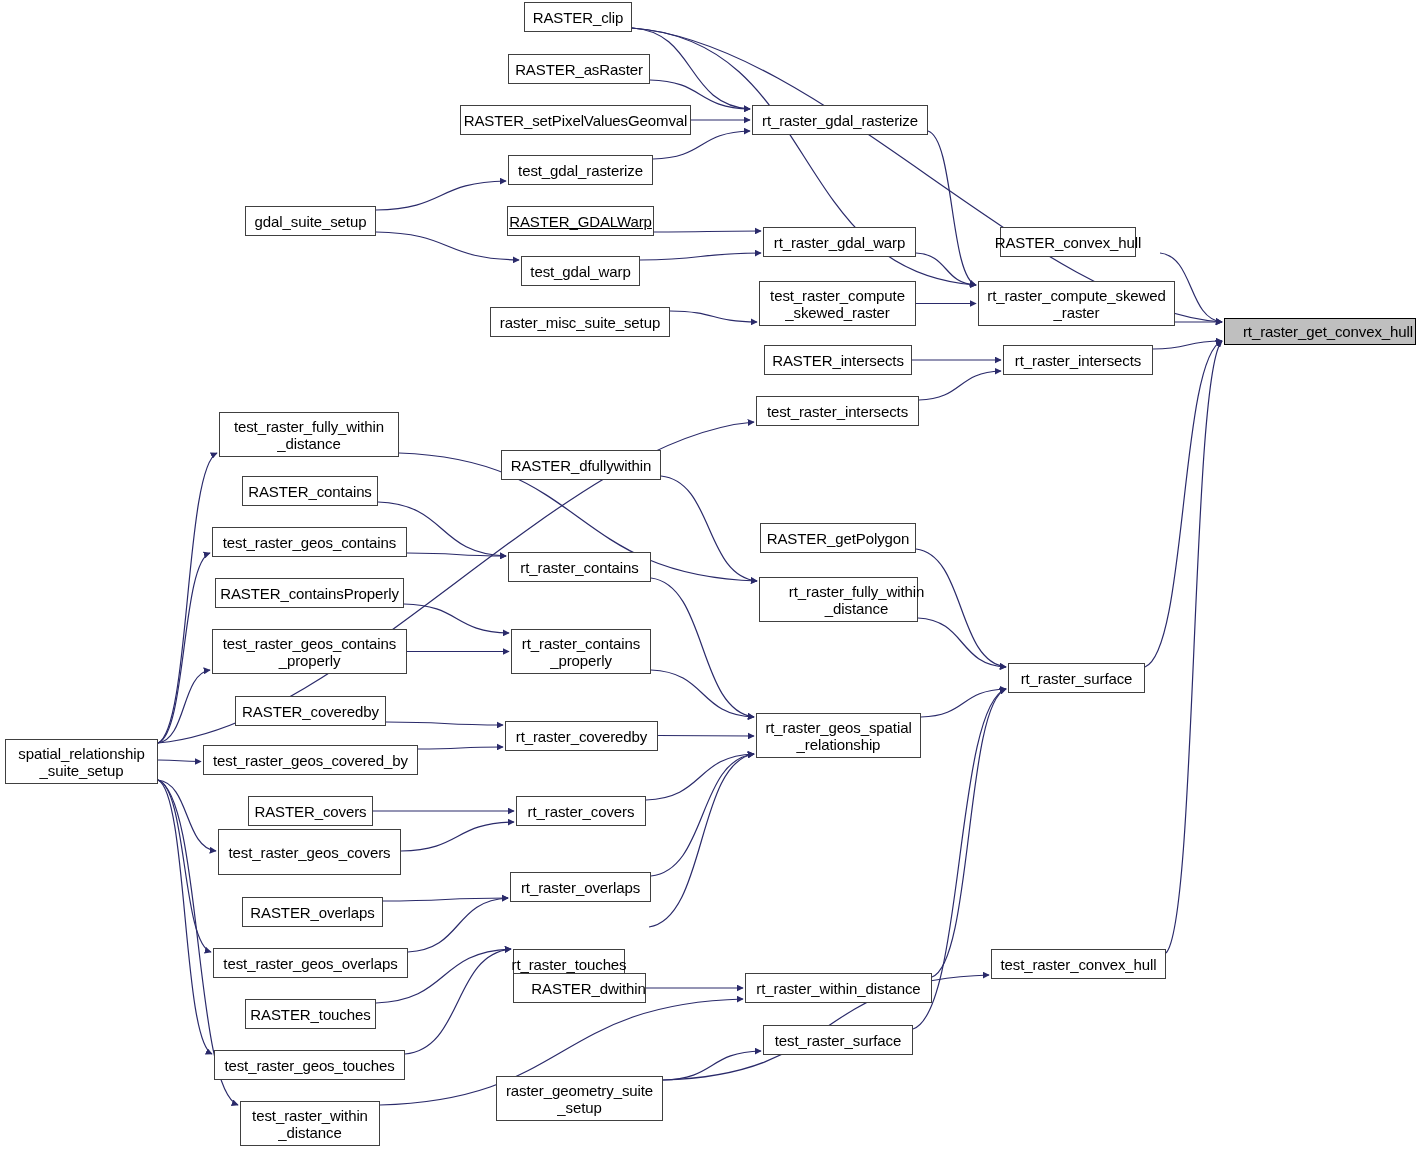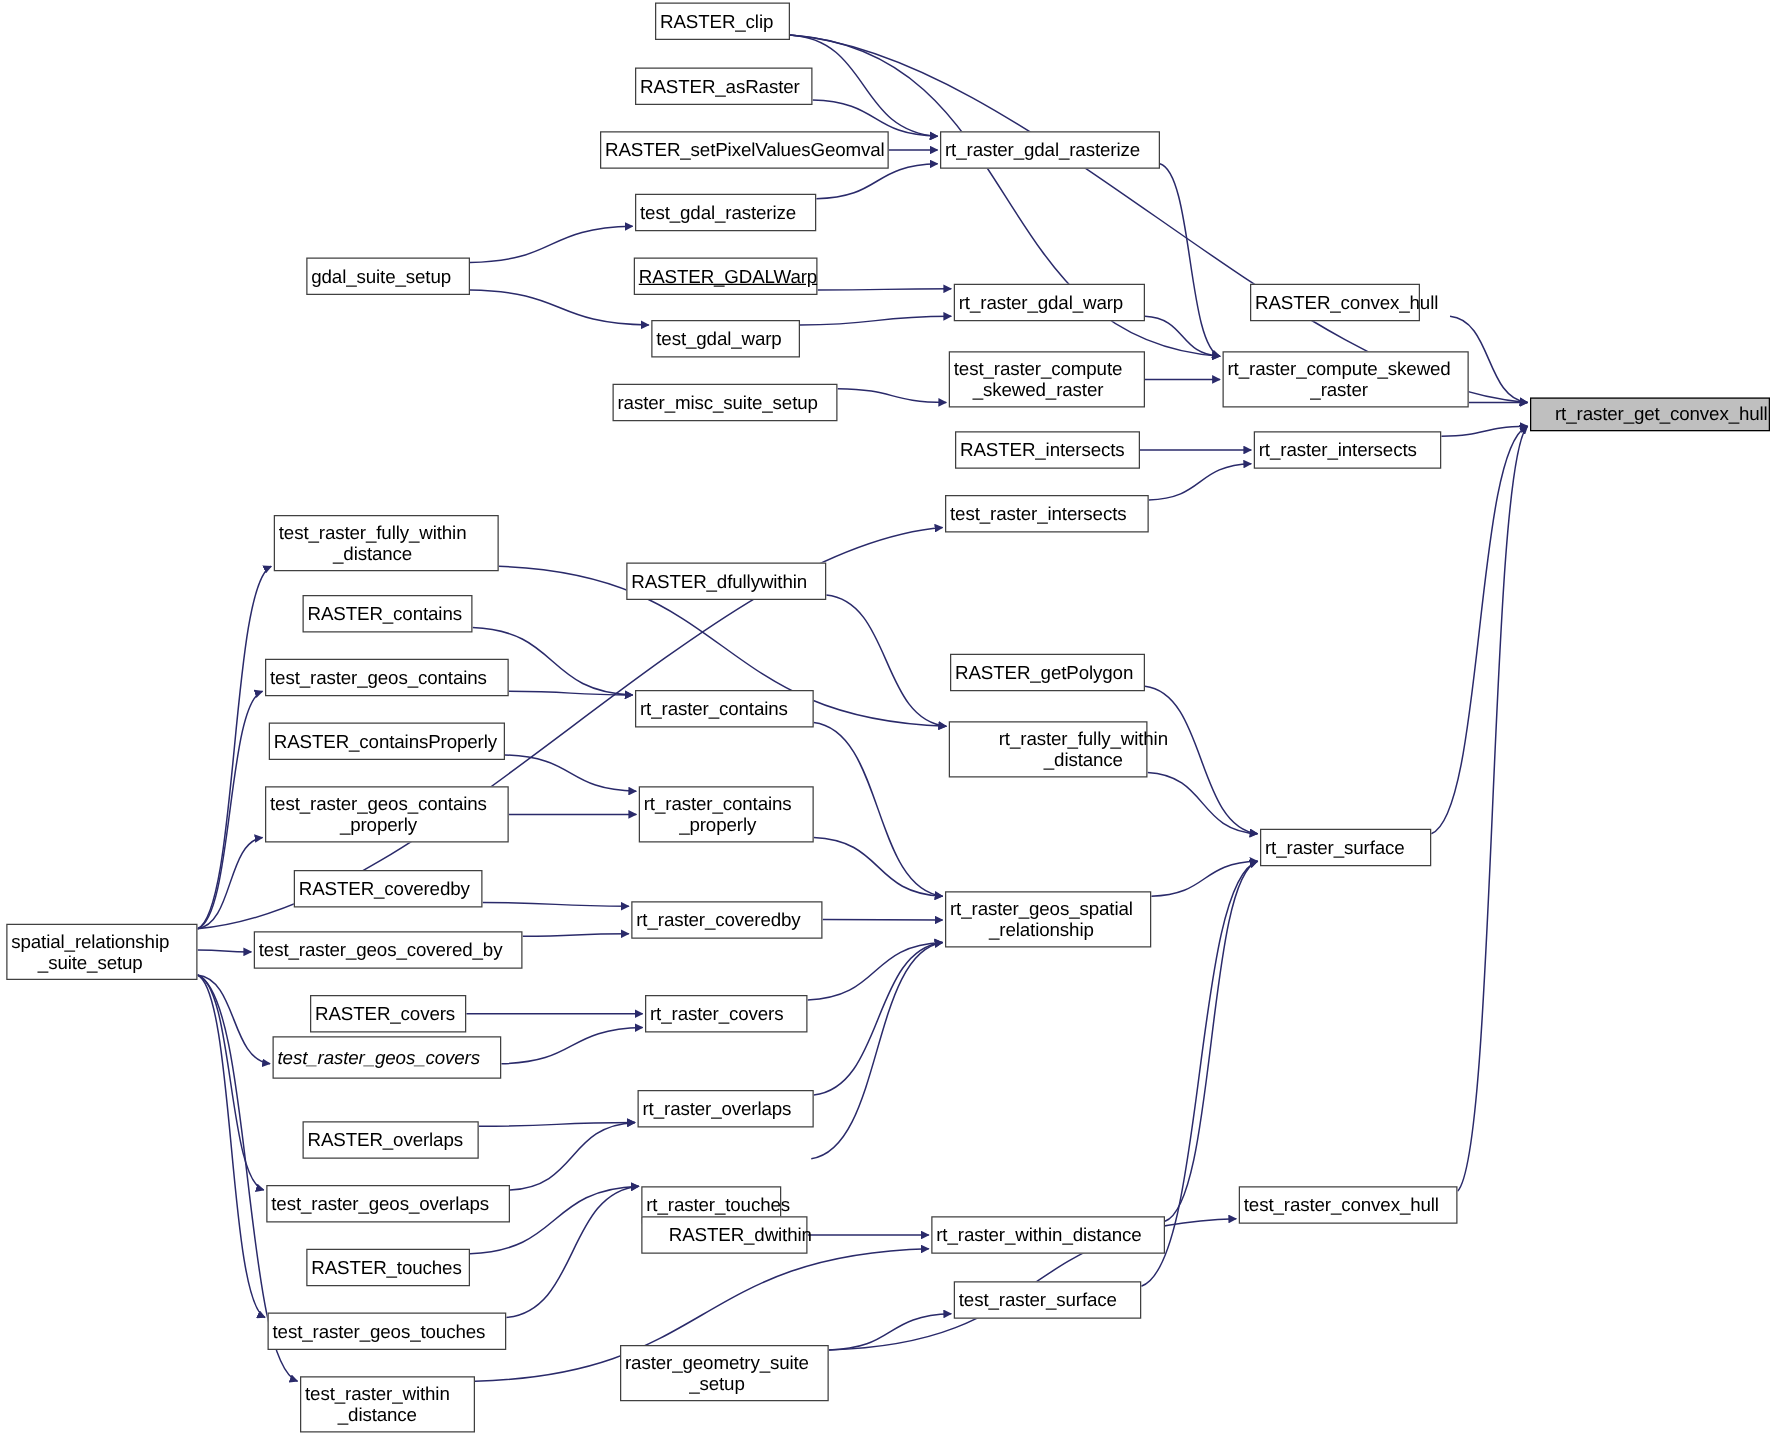--- a/index.html
+++ b/index.html
@@ -10,21 +10,21 @@
   .gnode{
     position:absolute;
     box-sizing:border-box;
     border:1px solid #404040;
     background:#ffffff;
     color:#000000;
     font-size:15px;
     line-height:17px;
     display:flex;
     align-items:center;
-    justify-content:flex-start;
+    justify-content:center;
     text-align:center;
     white-space:pre-line;
     letter-spacing:-0.1px;
   }
   .gnode.highlight{background:#bfbfbf;border-color:#000;}
   .gnode .lbl{display:block;padding:0 3px;}
 </style>
 </head>
 <body>
 
@@ -91,21 +91,21 @@
       <path d="M 932 977 C 972.7 962.6, 965.3 703.4, 1006 689" fill="none" stroke="#2a2a6a" stroke-width="1.2" marker-end="url(#arrow)"></path>
       <path d="M 913 1029 C 964.15 1012, 954.85 706, 1006 689" fill="none" stroke="#2a2a6a" stroke-width="1.2" marker-end="url(#arrow)"></path>
       <path d="M 663 1080 C 716.9 1078.55, 707.1 1052.45, 761 1051" fill="none" stroke="#2a2a6a" stroke-width="1.2" marker-end="url(#arrow)"></path>
       <path d="M 663 1080 C 842.3 1074.75, 809.7 980.25, 989 975" fill="none" stroke="#2a2a6a" stroke-width="1.2" marker-end="url(#arrow)"></path>
       <path d="M 1166 953 C 1196.8 922.4, 1191.2 371.6, 1222 341" fill="none" stroke="#2a2a6a" stroke-width="1.2" marker-end="url(#arrow)"></path>
       <path d="M 1145 667 C 1187.35 650.7, 1179.65 357.3, 1222 341" fill="none" stroke="#2a2a6a" stroke-width="1.2" marker-end="url(#arrow)"></path>
     </svg>
   <div id="nodes-layer">
       <div class="gnode" style="left: 524px; top: 2px; width: 108px; height: 30px;"><span class="lbl">RASTER_clip</span></div>
       <div class="gnode" style="left: 508px; top: 54px; width: 142px; height: 30px;"><span class="lbl">RASTER_asRaster</span></div>
-      <div class="gnode" style="left: 480px; top: 105px; width: 231px; height: 30px;"><span class="lbl">RASTER_setPixelValuesGeomval</span></div>
+      <div class="gnode" style="left: 460px; top: 105px; width: 231px; height: 30px;"><span class="lbl">RASTER_setPixelValuesGeomval</span></div>
       <div class="gnode" style="left: 752px; top: 105px; width: 176px; height: 30px;"><span class="lbl">rt_raster_gdal_rasterize</span></div>
       <div class="gnode" style="left: 508px; top: 155px; width: 145px; height: 30px;"><span class="lbl">test_gdal_rasterize</span></div>
       <div class="gnode" style="left: 245px; top: 206px; width: 131px; height: 30px;"><span class="lbl">gdal_suite_setup</span></div>
       <div class="gnode" style="left: 507px; top: 206px; width: 147px; height: 30px; text-decoration: underline;"><span class="lbl">RASTER_GDALWarp</span></div>
       <div class="gnode" style="left: 763px; top: 227px; width: 153px; height: 30px;"><span class="lbl">rt_raster_gdal_warp</span></div>
       <div class="gnode" style="left: 1000px; top: 227px; width: 136px; height: 30px;"><span class="lbl">RASTER_convex_hull</span></div>
       <div class="gnode" style="left: 521px; top: 256px; width: 119px; height: 30px;"><span class="lbl">test_gdal_warp</span></div>
       <div class="gnode" style="left: 759px; top: 281px; width: 157px; height: 45px;"><span class="lbl">test_raster_compute
 _skewed_raster</span></div>
       <div class="gnode" style="left: 978px; top: 281px; width: 197px; height: 45px;"><span class="lbl">rt_raster_compute_skewed
@@ -132,21 +132,21 @@
       <div class="gnode" style="left: 1008px; top: 663px; width: 137px; height: 30px;"><span class="lbl">rt_raster_surface</span></div>
       <div class="gnode" style="left: 235px; top: 696px; width: 151px; height: 30px;"><span class="lbl">RASTER_coveredby</span></div>
       <div class="gnode" style="left: 756px; top: 713px; width: 165px; height: 45px;"><span class="lbl">rt_raster_geos_spatial
 _relationship</span></div>
       <div class="gnode" style="left: 505px; top: 721px; width: 153px; height: 30px;"><span class="lbl">rt_raster_coveredby</span></div>
       <div class="gnode" style="left: 5px; top: 739px; width: 153px; height: 45px;"><span class="lbl">spatial_relationship
 _suite_setup</span></div>
       <div class="gnode" style="left: 203px; top: 745px; width: 215px; height: 30px;"><span class="lbl">test_raster_geos_covered_by</span></div>
       <div class="gnode" style="left: 248px; top: 796px; width: 125px; height: 30px;"><span class="lbl">RASTER_covers</span></div>
       <div class="gnode" style="left: 516px; top: 796px; width: 130px; height: 30px;"><span class="lbl">rt_raster_covers</span></div>
-      <div class="gnode" style="left: 218px; top: 829px; width: 183px; height: 34px; font-style: italic;"><span class="lbl">test_raster_geos_covers</span></div>
+      <div class="gnode" style="left: 218px; top: 829px; width: 183px; height: 46px;"><span class="lbl">test_raster_geos_covers</span></div>
       <div class="gnode" style="left: 510px; top: 872px; width: 141px; height: 30px;"><span class="lbl">rt_raster_overlaps</span></div>
       <div class="gnode" style="left: 242px; top: 897px; width: 141px; height: 30px;"><span class="lbl">RASTER_overlaps</span></div>
       <div class="gnode" style="left: 513px; top: 949px; width: 112px; height: 30px;"><span class="lbl">rt_raster_touches</span></div>
       <div class="gnode" style="left: 213px; top: 948px; width: 195px; height: 30px;"><span class="lbl">test_raster_geos_overlaps</span></div>
       <div class="gnode" style="left: 513px; top: 973px; width: 133px; height: 30px; padding-left: 18px;"><span class="lbl">RASTER_dwithin</span></div>
       <div class="gnode" style="left: 745px; top: 973px; width: 187px; height: 30px;"><span class="lbl">rt_raster_within_distance</span></div>
       <div class="gnode" style="left: 991px; top: 949px; width: 175px; height: 30px;"><span class="lbl">test_raster_convex_hull</span></div>
       <div class="gnode" style="left: 245px; top: 999px; width: 131px; height: 30px;"><span class="lbl">RASTER_touches</span></div>
       <div class="gnode" style="left: 763px; top: 1025px; width: 150px; height: 30px;"><span class="lbl">test_raster_surface</span></div>
       <div class="gnode" style="left: 214px; top: 1050px; width: 191px; height: 30px;"><span class="lbl">test_raster_geos_touches</span></div>

